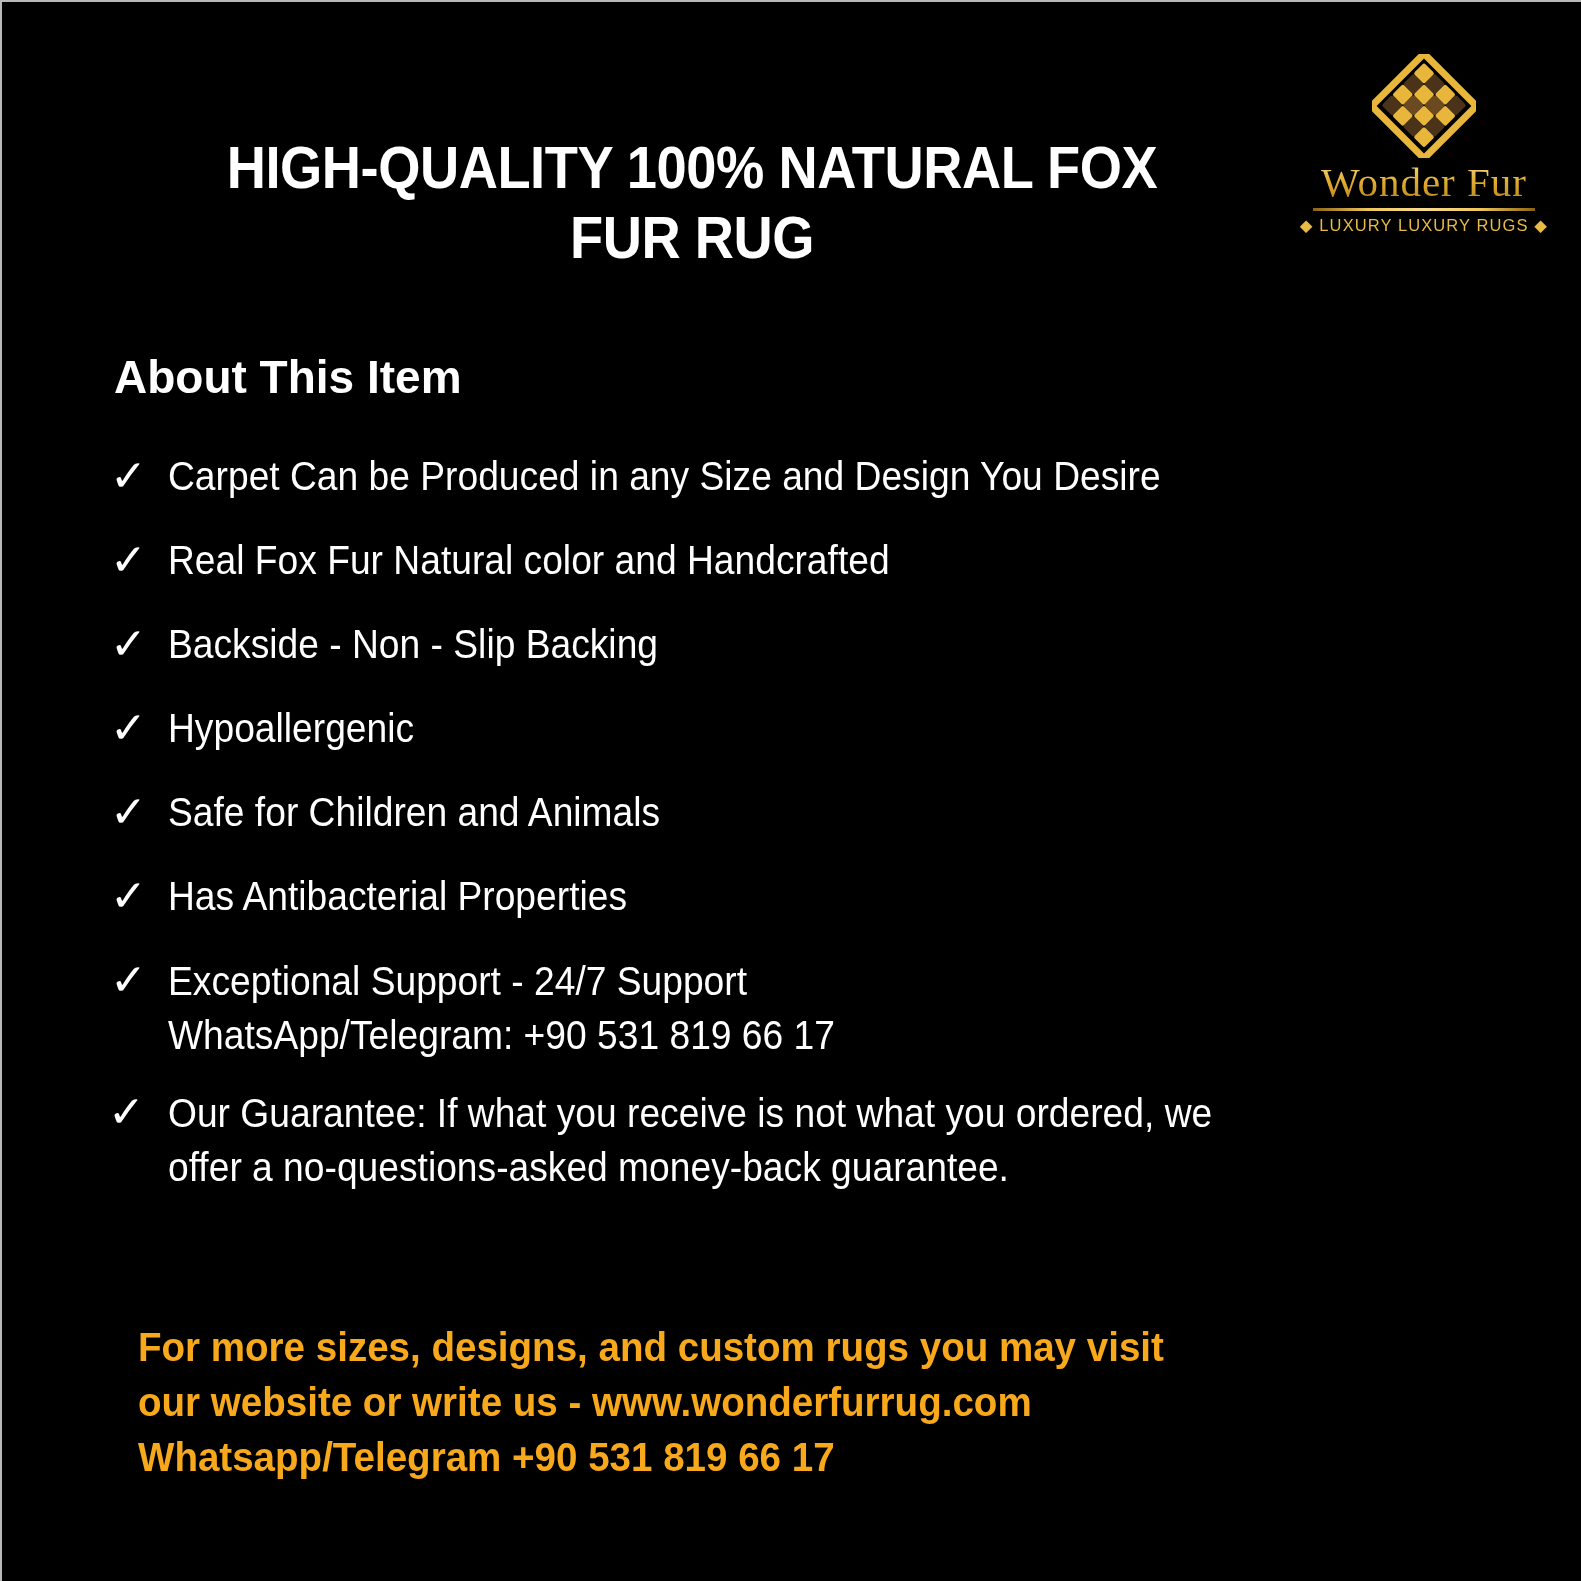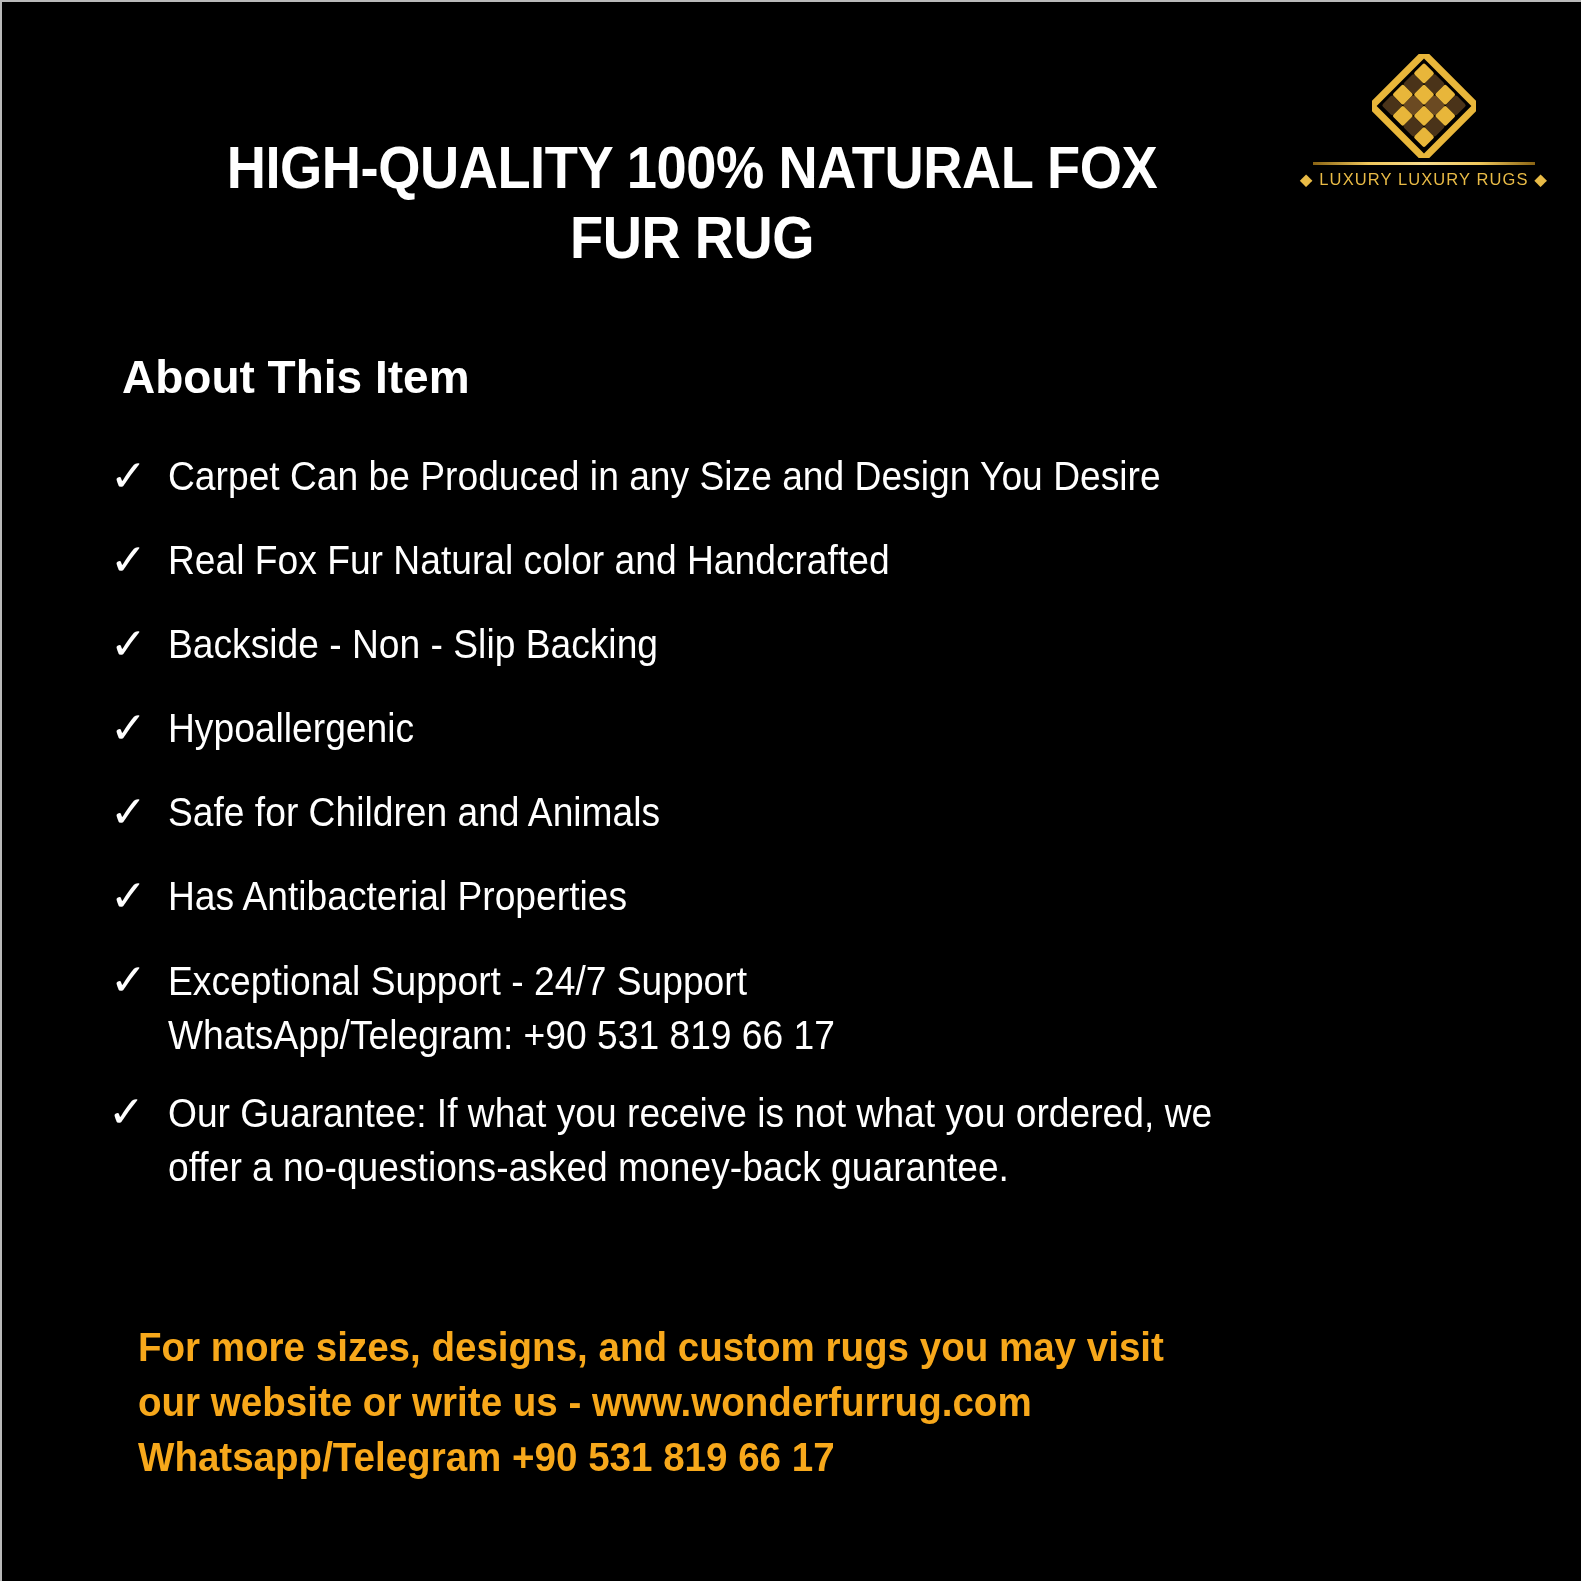--- a/index.html
+++ b/index.html
@@ -75,21 +75,21 @@
     line-height: 1.19;
     letter-spacing: -0.5px;
     transform: scaleX(0.92);
     transform-origin: center top;
   }
 
   
   .about-heading {
     position: absolute;
     top: 348px;
-    left: 120px;
+    left: 112px;
     color: #ffffff;
     font-family: "Liberation Sans", sans-serif;
     font-weight: bold;
     font-size: 46px;
     letter-spacing: 0px;
   }
 
   
   .bullets {
     position: absolute;
@@ -171,20 +171,21 @@
           <rect x="-0.5" y="-0.5" width="15" height="15" rx="2" fill="#e8b63a"></rect>
           <rect x="14.5" y="-0.5" width="15" height="15" rx="2" fill="#4a3319"></rect>
 
           <rect x="-30.5" y="14.5" width="15" height="15" rx="2" fill="#4a3319"></rect>
           <rect x="-15.5" y="14.5" width="15" height="15" rx="2" fill="#e8b63a"></rect>
           <rect x="-0.5" y="14.5" width="15" height="15" rx="2" fill="#4a3319"></rect>
           <rect x="14.5" y="14.5" width="15" height="15" rx="2" fill="#e8b63a"></rect>
         </g>
       </g>
     </svg>
+    <div class="logo-wordmark">Wonder Fur</div>
     <div class="logo-rule"></div>
     <div class="logo-tagline">◆ LUXURY LUXURY RUGS ◆</div>
   </div>
 
   <div class="title">HIGH-QUALITY 100% NATURAL
 FOX FUR RUG</div>
 
   <div class="about-heading">About This Item</div>
 
   <div class="bullets">

